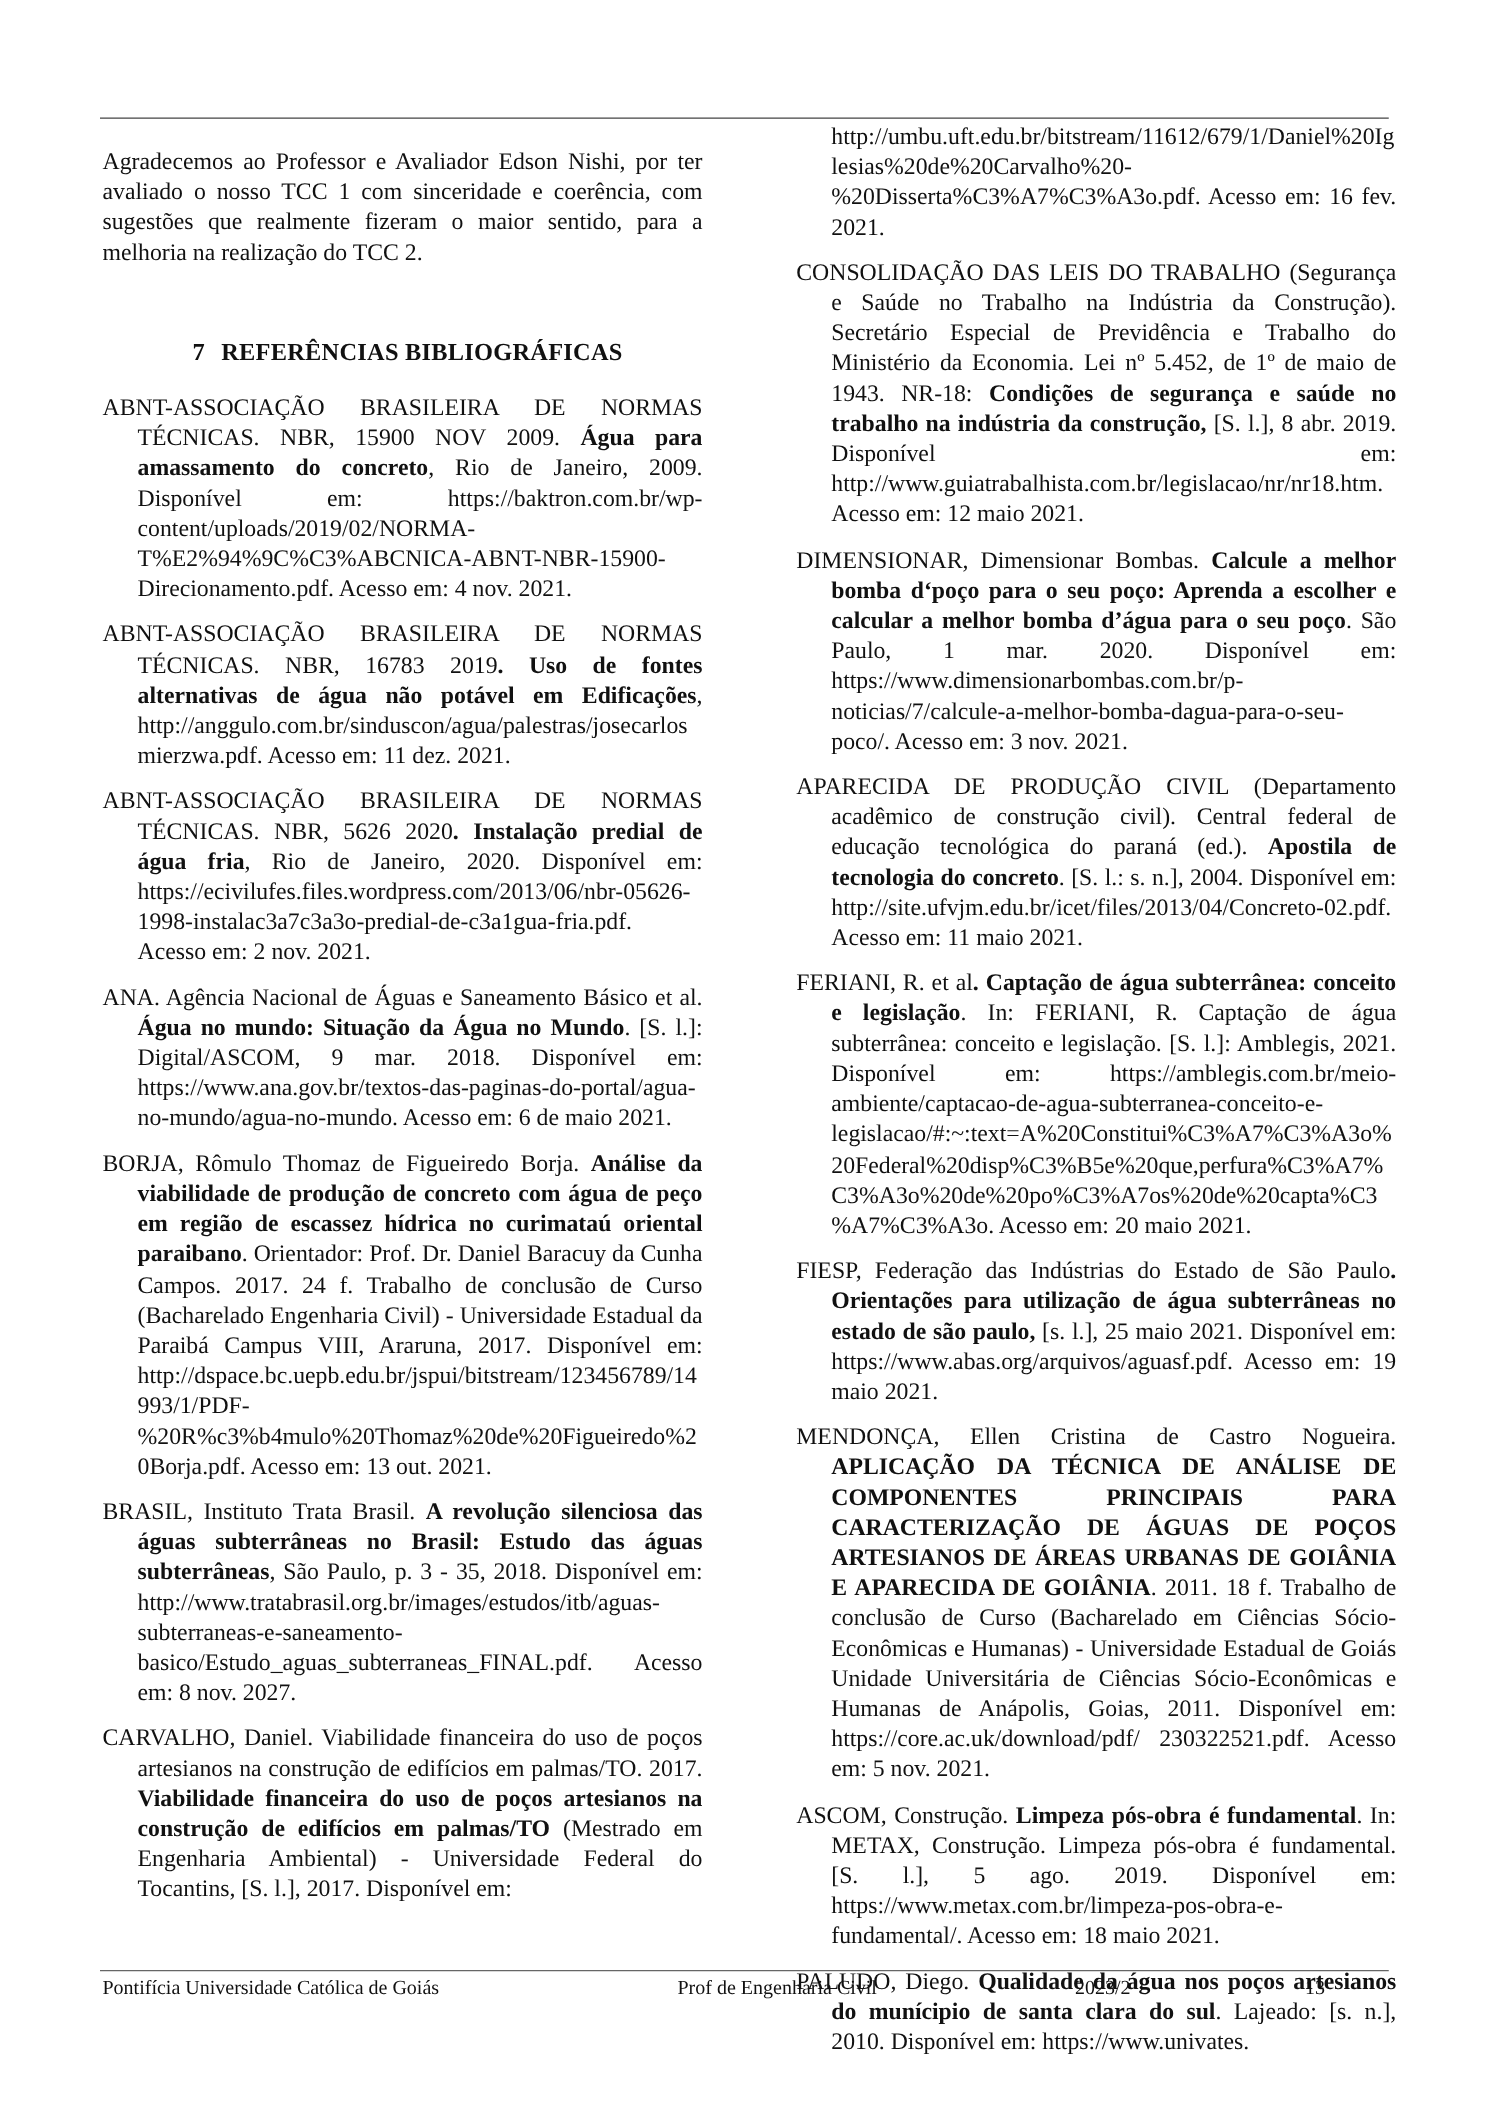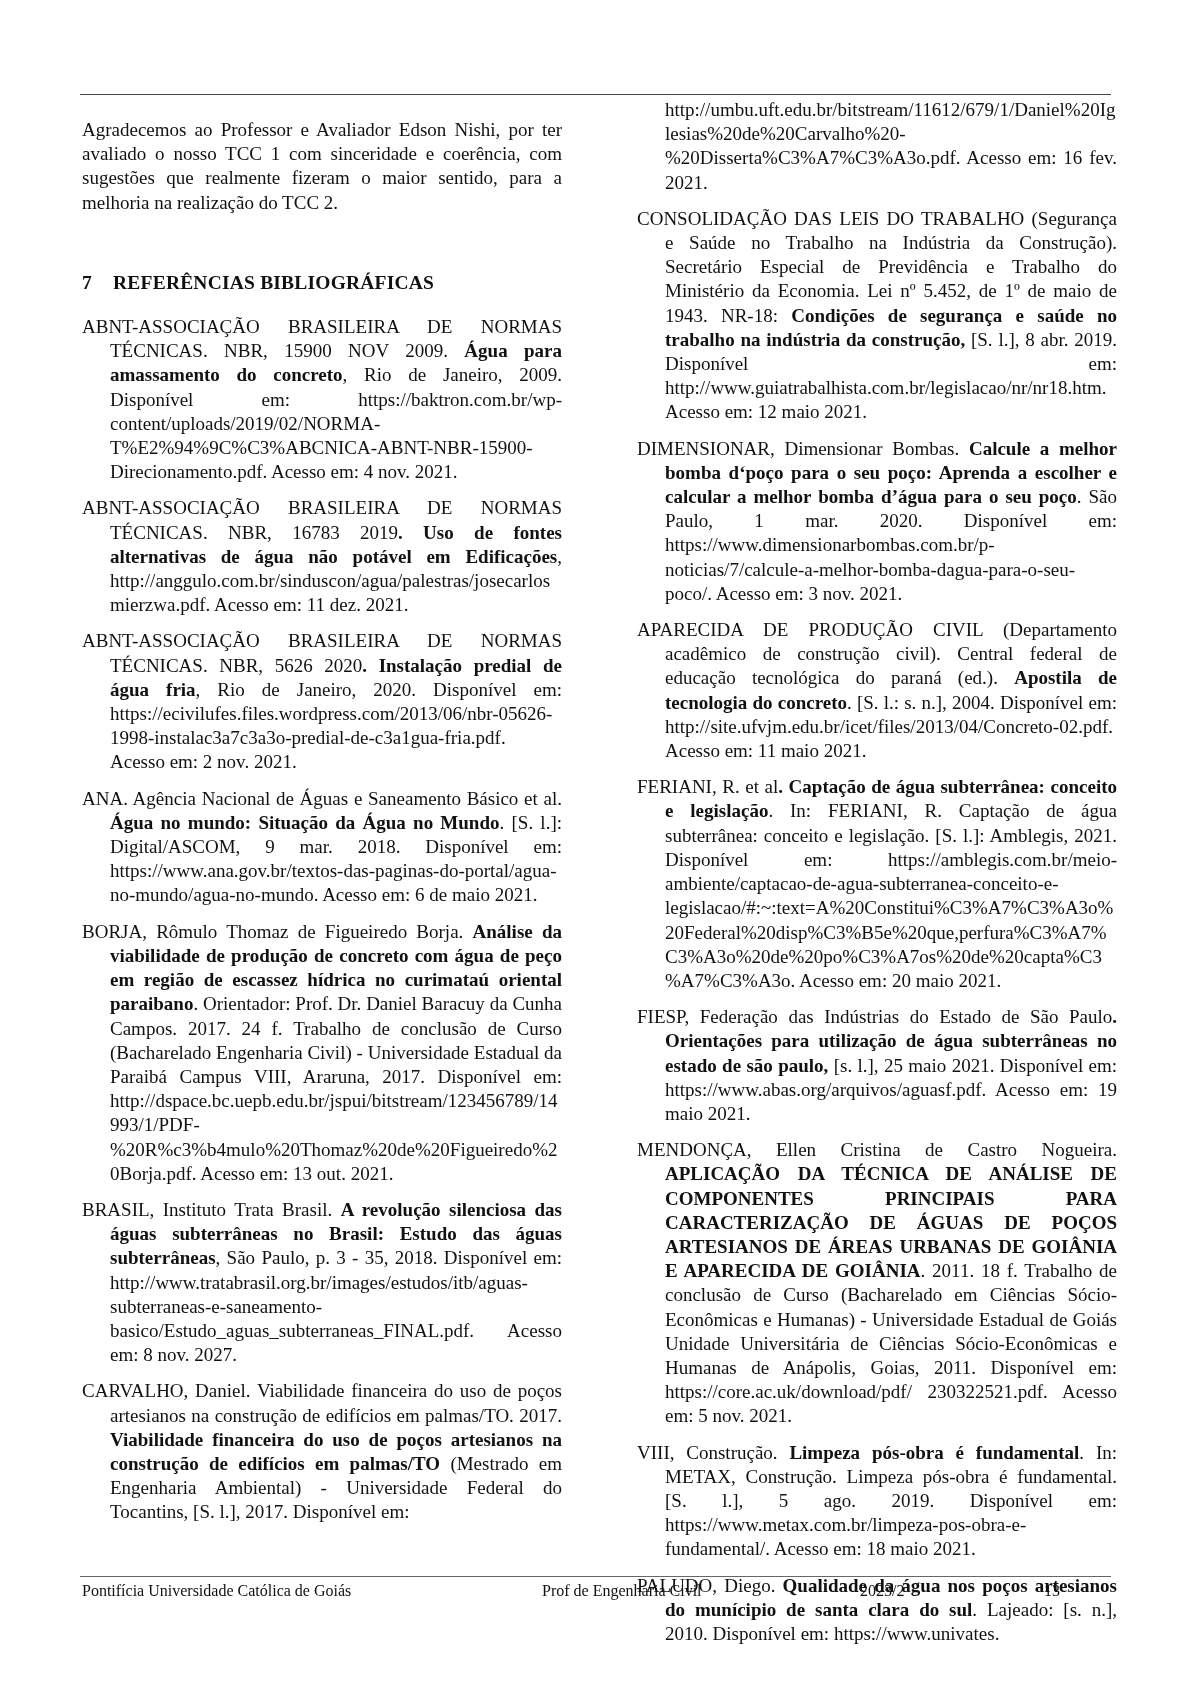--- a/index.html
+++ b/index.html
@@ -3,21 +3,21 @@
 <meta charset="utf-8">
 <style>
   html, body { margin: 0; padding: 0; background: #ffffff; }
   body { width: 1191px; height: 1684px; position: relative; overflow: hidden;
          font-family: "Liberation Serif", "DejaVu Serif", serif; color: #111; }
   .top-rule { position: absolute; left: 80px; right: 80px; top: 94px; border-top: 1.5px solid #444; }
   .col { position: absolute; top: 98px; width: 480px; font-size: 19px; line-height: 24.2px; }
   .col-left { left: 82px; margin-top: 20px; }
   .col-right { left: 637px; width: 480px; }
   p.body-text { margin: 0; text-align: justify; }
-  h2.section-heading { margin: 56px 0 20px 0; font-size: 19.5px; font-weight: bold; letter-spacing: 0.2px; }
+  h2.section-heading { margin: 56px 0 20px 0; font-size: 19.5px; font-weight: bold; letter-spacing: 0.2px; text-align: center; }
   h2 .num { display: inline-block; width: 26px; }
   .ref { margin: 0 0 12px 0; padding-left: 28px; text-indent: -28px; text-align: justify; word-wrap: break-word; overflow-wrap: anywhere; }
   .ref b { font-weight: bold; }
   .ref.cont { text-indent: 0; }
   .footer-rule { position: absolute; left: 80px; right: 80px; top: 1576px; border-top: 1.5px solid #666; }
   .footer { position: absolute; top: 1582px; left: 82px; right: 80px; font-size: 16px; height: 26px; }
   .footer span { position: absolute; top: 0; white-space: nowrap; }
   .f-inst { left: 0; }
   .f-course { left: 460px; }
   .f-term { left: 778px; }
@@ -44,21 +44,21 @@
 
 <div class="col col-right">
   <div id="refs-right">
       <p class="ref cont"><span></span><b></b><span>http://umbu.uft.edu.br/bitstream/11612/679/1/Daniel%20Iglesias%20de%20Carvalho%20-%20Disserta%C3%A7%C3%A3o.pdf. Acesso em: 16 fev. 2021.</span></p>
       <p class="ref"><span>CONSOLIDAÇÃO DAS LEIS DO TRABALHO (Segurança e Saúde no Trabalho na Indústria da Construção). Secretário Especial de Previdência e Trabalho do Ministério da Economia. Lei nº 5.452, de 1º de maio de 1943. NR-18: </span><b>Condições de segurança e saúde no trabalho na indústria da construção,</b><span> [S. l.], 8 abr. 2019. Disponível em: http://www.guiatrabalhista.com.br/legislacao/nr/nr18.htm. Acesso em: 12 maio 2021.</span></p>
       <p class="ref"><span>DIMENSIONAR, Dimensionar Bombas. </span><b>Calcule a melhor bomba d‘poço para o seu poço: Aprenda a escolher e calcular a melhor bomba d’água para o seu poço</b><span>. São Paulo, 1 mar. 2020. Disponível em: https://www.dimensionarbombas.com.br/p-noticias/7/calcule-a-melhor-bomba-dagua-para-o-seu-poco/. Acesso em: 3 nov. 2021.</span></p>
       <p class="ref"><span>APARECIDA DE PRODUÇÃO CIVIL (Departamento acadêmico de construção civil). Central federal de educação tecnológica do paraná (ed.). </span><b>Apostila de tecnologia do concreto</b><span>. [S. l.: s. n.], 2004. Disponível em: http://site.ufvjm.edu.br/icet/files/2013/04/Concreto-02.pdf. Acesso em: 11 maio 2021.</span></p>
       <p class="ref"><span>FERIANI, R. et al</span><b>. Captação de água subterrânea: conceito e legislação</b><span>. In: FERIANI, R. Captação de água subterrânea: conceito e legislação. [S. l.]: Amblegis, 2021. Disponível em: https://amblegis.com.br/meio-ambiente/captacao-de-agua-subterranea-conceito-e-legislacao/#:~:text=A%20Constitui%C3%A7%C3%A3o%20Federal%20disp%C3%B5e%20que,perfura%C3%A7%C3%A3o%20de%20po%C3%A7os%20de%20capta%C3%A7%C3%A3o. Acesso em: 20 maio 2021.</span></p>
       <p class="ref"><span>FIESP, Federação das Indústrias do Estado de São Paulo</span><b>. Orientações para utilização de água subterrâneas no estado de são paulo,</b><span> [s. l.], 25 maio 2021. Disponível em: https://www.abas.org/arquivos/aguasf.pdf. Acesso em: 19 maio 2021.</span></p>
       <p class="ref"><span>MENDONÇA, Ellen Cristina de Castro Nogueira. </span><b>APLICAÇÃO DA TÉCNICA DE ANÁLISE DE COMPONENTES PRINCIPAIS PARA CARACTERIZAÇÃO DE ÁGUAS DE POÇOS ARTESIANOS DE ÁREAS URBANAS DE GOIÂNIA E APARECIDA DE GOIÂNIA</b><span>. 2011. 18 f. Trabalho de conclusão de Curso (Bacharelado em Ciências Sócio-Econômicas e Humanas) - Universidade Estadual de Goiás Unidade Universitária de Ciências Sócio-Econômicas e Humanas de Anápolis, Goias, 2011. Disponível em: https://core.ac.uk/download/pdf/ 230322521.pdf. Acesso em: 5 nov. 2021.</span></p>
-      <p class="ref"><span>VIII, Construção. </span><b>Limpeza pós-obra é fundamental</b><span>. In: METAX, Construção. Limpeza pós-obra é fundamental. [S. l.], 5 ago. 2019. Disponível em: https://www.metax.com.br/limpeza-pos-obra-e-fundamental/. Acesso em: 18 maio 2021.</span></p>
+      <p class="ref"><span>ASCOM, Construção. </span><b>Limpeza pós-obra é fundamental</b><span>. In: METAX, Construção. Limpeza pós-obra é fundamental. [S. l.], 5 ago. 2019. Disponível em: https://www.metax.com.br/limpeza-pos-obra-e-fundamental/. Acesso em: 18 maio 2021.</span></p>
       <p class="ref"><span>PALUDO, Diego. </span><b>Qualidade da água nos poços artesianos do munícipio de santa clara do sul</b><span>. Lajeado: [s. n.], 2010. Disponível em: https://www.univates.</span></p>
     </div>
 </div>
 
 <div class="footer-rule"></div>
 <div class="footer">
   <span class="f-inst">Pontifícia Universidade Católica de Goiás</span>
   <span class="f-course">Prof de Engenharia Civil</span>
   <span class="f-term">2023/2</span>
   <span class="f-page">13</span>

